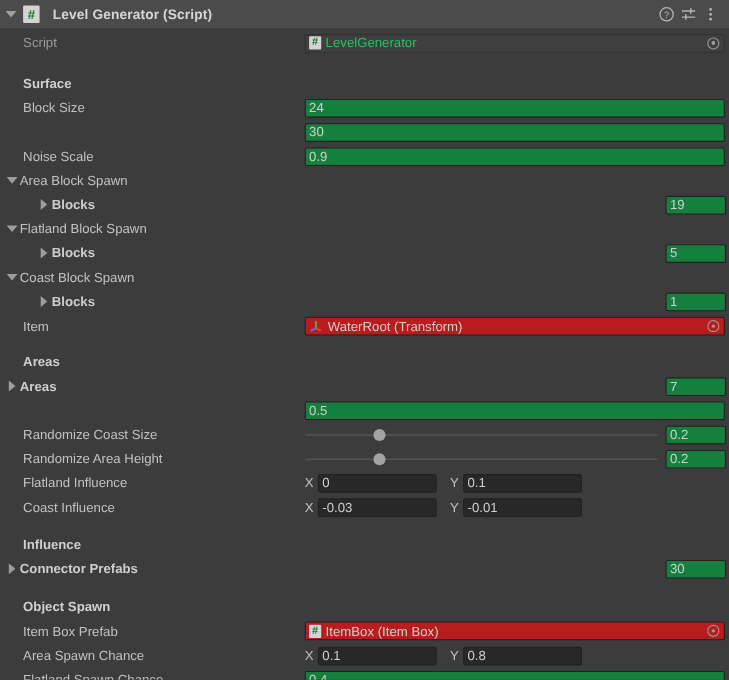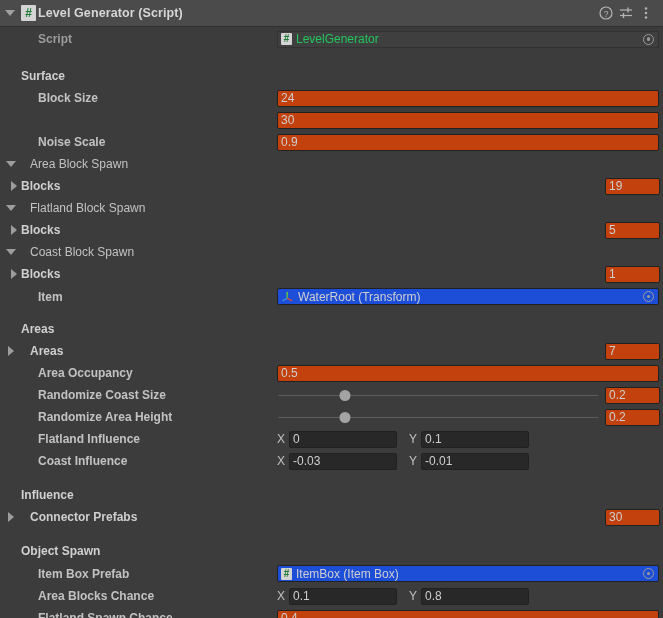--- a/index.html
+++ b/index.html
@@ -59,21 +59,21 @@
     align-items: center;
     justify-content: center;
     font-size: 12px;
     font-weight: bold;
     color: #1d7a34;
     line-height: 1;
     overflow: hidden;
   }
   .cs-icon.small { width: 11px; height: 12px; font-size: 10px; }
   .comp-title {
-    margin-left: 2px;
+    margin-left: 12px;
     font-size: 12.5px;
     font-weight: bold;
     color: #d6d6d6;
     letter-spacing: 0.1px;
   }
   .hdr-spacer { flex: 1 1 auto; }
   .hdr-icon {
     width: 18px; height: 18px;
     display: inline-flex;
     align-items: center;
@@ -88,26 +88,25 @@
     display: flex;
     align-items: center;
     box-sizing: border-box;
     position: relative;
   }
   .row.gap { height: 14px; }
   .lbl {
     width: 278px;
     flex: 0 0 278px;
     box-sizing: border-box;
-    padding-left: 38px;
+    padding-left: 21px;
     color: #c2c2c2;
     white-space: nowrap;
     overflow: hidden;
     font-size: 12px;
-    font-weight: bold;
   }
   .lbl.dim { color: #9b9b9b; }
   .lbl.sect { font-weight: bold; color: #d0d0d0; padding-left: 21px; }
 
   .foldrow {
     display: flex;
     align-items: center;
     width: 278px;
     flex: 0 0 278px;
     box-sizing: border-box;
@@ -117,27 +116,27 @@
     display: flex;
     align-items: center;
     justify-content: center;
     flex: 0 0 14px;
   }
   .foldrow .fold-lbl {
     white-space: nowrap;
     font-size: 12px;
     color: #c2c2c2;
   }
-  .foldrow.lvl0 { padding-left: 4px; gap: 12px; }
-  .foldrow.lvl1 { padding-left: 7px; }
+  .foldrow.lvl0 { padding-left: 4px; }
+  .foldrow.lvl1 { padding-left: 33px; }
   .foldrow .fold-lbl.bold { font-weight: bold; color: #cfcfcf; }
 
   
   .field {
-    background: #c2410c;
+    background: #15803d;
     border: 1px solid #212121;
     border-radius: 2px;
     height: 17px;
     box-sizing: border-box;
     display: flex;
     align-items: center;
     padding: 0 3px;
     color: #cfcfcf;
     font-size: 12px;
     overflow: hidden;
@@ -151,21 +150,21 @@
   .field.count {
     position: absolute;
     left: 605px;
     width: 55px;
   }
   .objfield {
     position: absolute;
     left: 277px;
     right: 4px;
     height: 17px;
-    background: #1d4ed8;
+    background: #b91c1c;
     border: 1px solid #212121;
     border-radius: 2px;
     box-sizing: border-box;
     display: flex;
     align-items: center;
     padding: 0 2px 0 3px;
     overflow: hidden;
   }
   .objfield.disabled { background: #3f3f3f; border-color: #323232; }
   .objfield .objname {
@@ -409,21 +408,20 @@
   <span class="foldrow lvl0">
     <span class="tri-wrap">
         <span class="tri-right"></span>
       </span>
     <span class="fold-lbl bold">Areas</span>
   </span>
   <span class="field count">7</span>
 </div>
 
 <div class="row">
-  <span class="lbl">Area Occupancy</span>
   <span class="field wide">0.5</span>
 </div>
 
 <div class="row">
   <span class="lbl">Randomize Coast Size</span>
   <span class="slider">
     <span class="track"></span>
     <span class="handle" style="left:21%"></span>
   </span>
   <span class="field count">0.2</span>
@@ -491,21 +489,21 @@
     <span class="objname">ItemBox (Item Box)</span>
     <span class="picker">
         <span class="ring">
           <span class="dot"></span>
         </span>
       </span>
   </span>
 </div>
 
 <div class="row">
-  <span class="lbl">Area Blocks Chance</span>
+  <span class="lbl">Area Spawn Chance</span>
   <span class="vec-x">
     <span class="axis-lbl">X</span>
     <span class="vec-field">0.1</span>
   </span>
   <span class="vec-y">
     <span class="axis-lbl">Y</span>
     <span class="vec-field">0.8</span>
   </span>
 </div>
 

